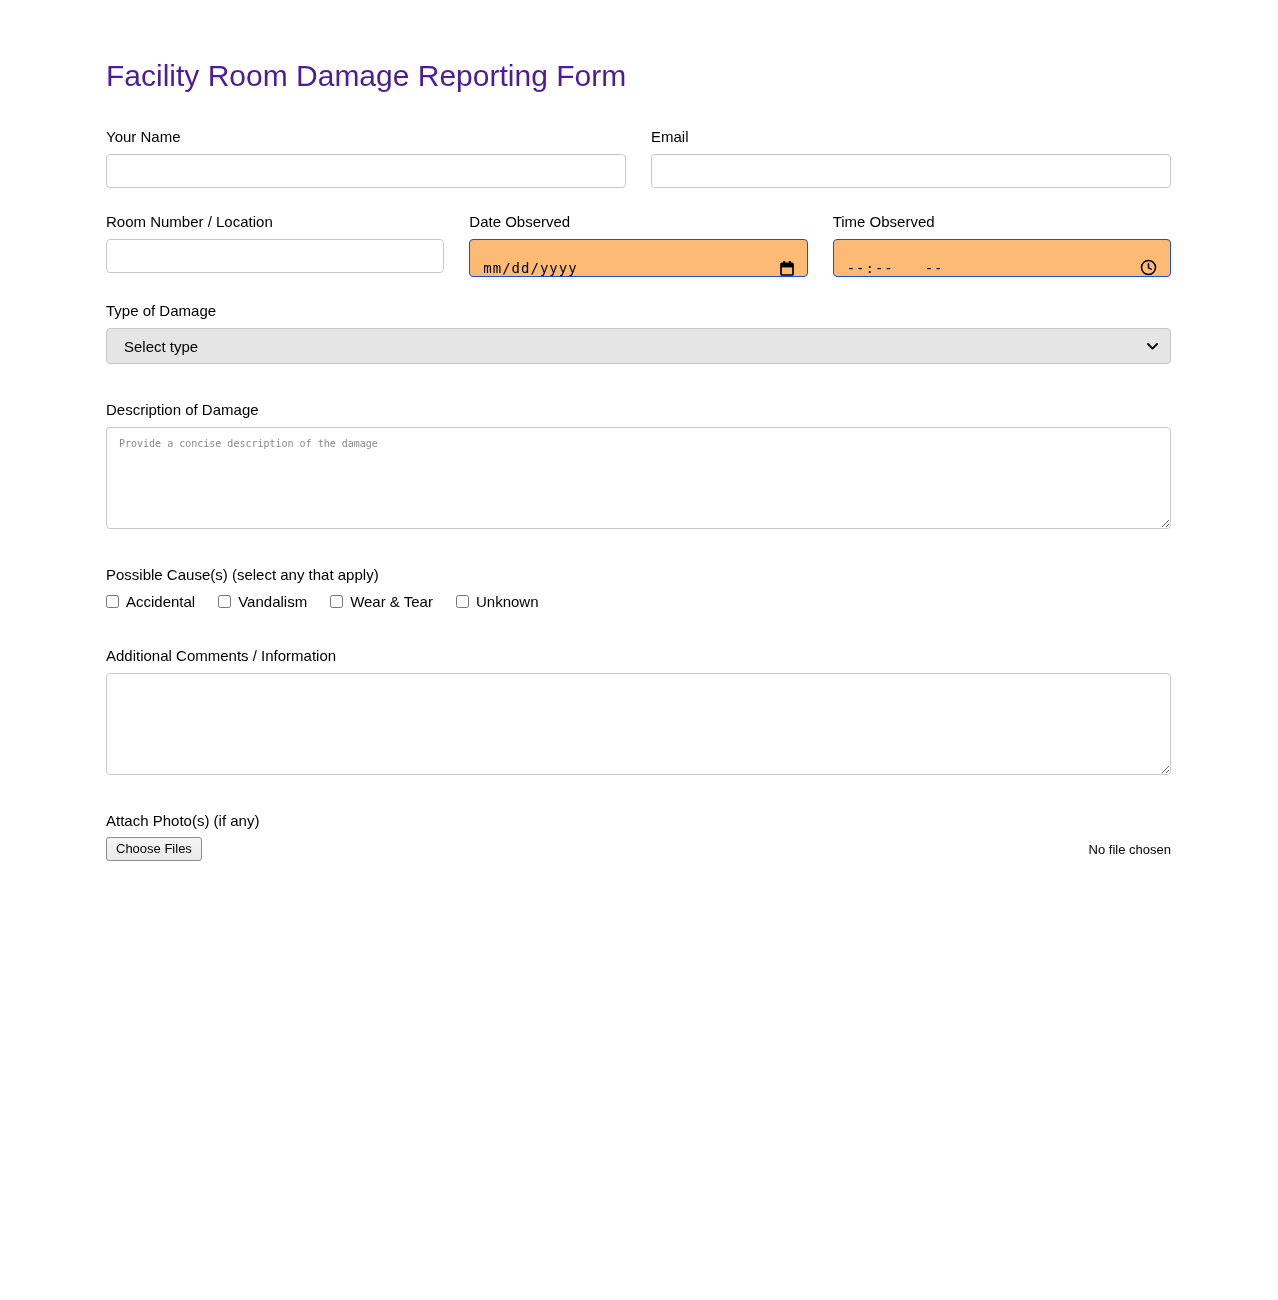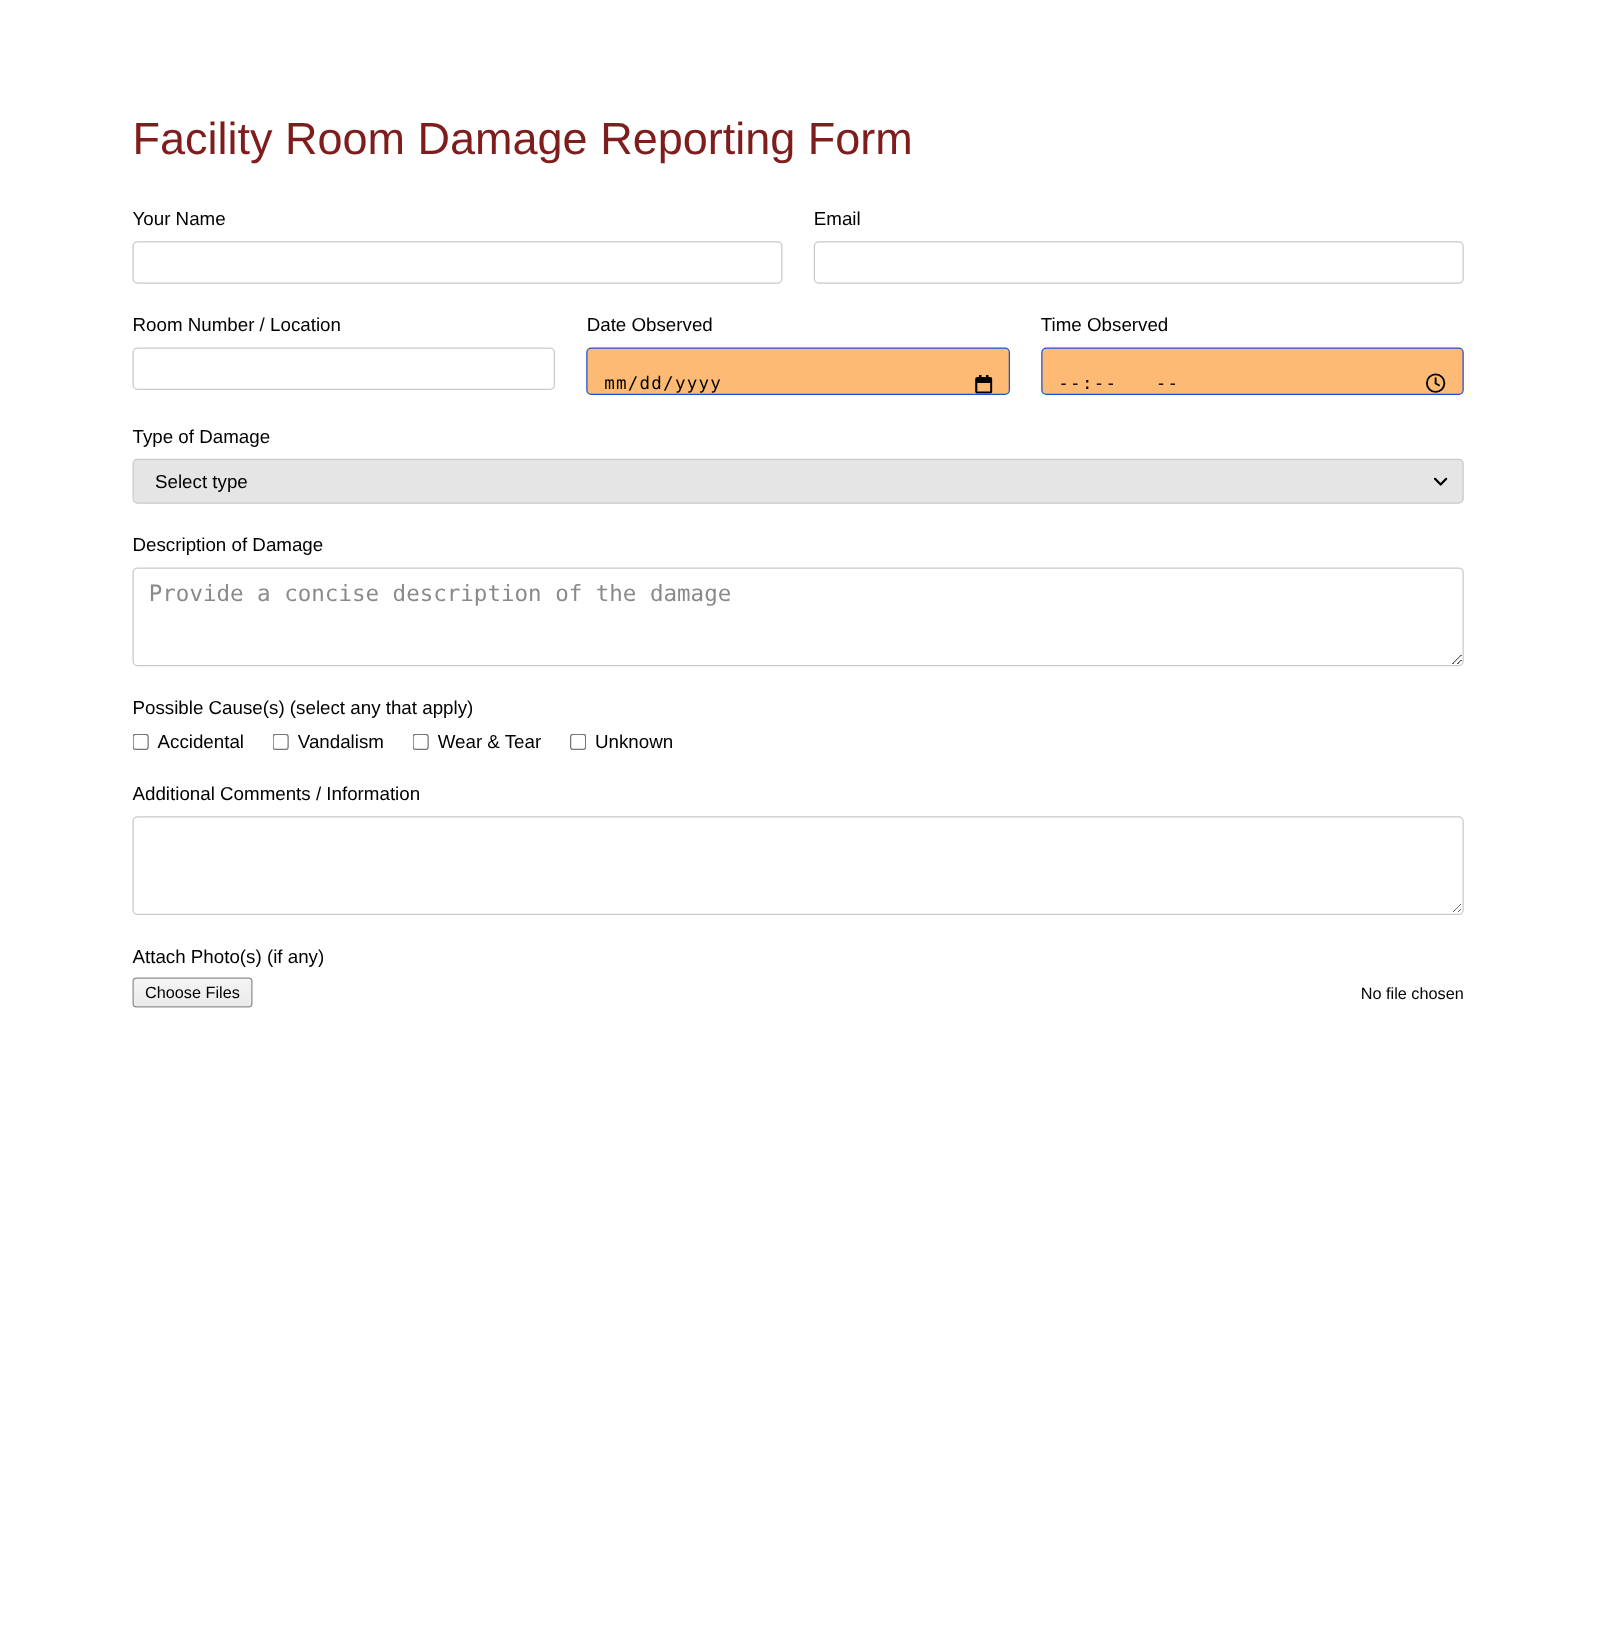--- a/index.html
+++ b/index.html
@@ -10,28 +10,28 @@
     width: 1278px;
     height: 1300px;
     font-family: "Liberation Sans", sans-serif;
     color: #000000;
   }
   .container {
     width: 1065px;
     margin-left: 106px;
   }
   h1.page-title {
-    font-size: 36px;
+    font-size: 30px;
     font-weight: 400;
     margin: 0;
-    padding-top: 90px;
+    padding-top: 59px;
     margin-bottom: 36px;
-    color: #7f1d1d;
-  }
-  .field { margin-bottom: 26px; }
+    color: #4c1d95;
+  }
+  .field { margin-bottom: 38px; }
   .row {
     display: grid;
     gap: 25px;
     margin-bottom: 26px;
   }
   .row .field { margin-bottom: 0; }
   .cols-2 { grid-template-columns: 1fr 1fr; }
   .cols-3 { grid-template-columns: 1fr 1fr 1fr; }
   .field-label {
     display: block;
@@ -81,26 +81,26 @@
     align-items: center;
     justify-content: space-between;
     padding: 0 12px 0 17px;
     font-size: 15px;
     cursor: default;
   }
   .icon-wrap { display: inline-flex; align-items: center; }
   textarea.area-input {
     display: block;
     width: 100%;
-    height: 79px;
+    height: 102px;
     border: 1px solid #c9c9c9;
     border-radius: 4px;
     padding: 10px 12px;
     font-family: "DejaVu Sans Mono", monospace;
-    font-size: 18px;
+    font-size: 10px;
     color: #000;
     background: #fff;
     resize: both;
     outline: none;
   }
   textarea.area-input::placeholder { color: #8a8a8a; }
   .checkbox-row {
     display: flex;
     align-items: flex-end;
     gap: 23px;

